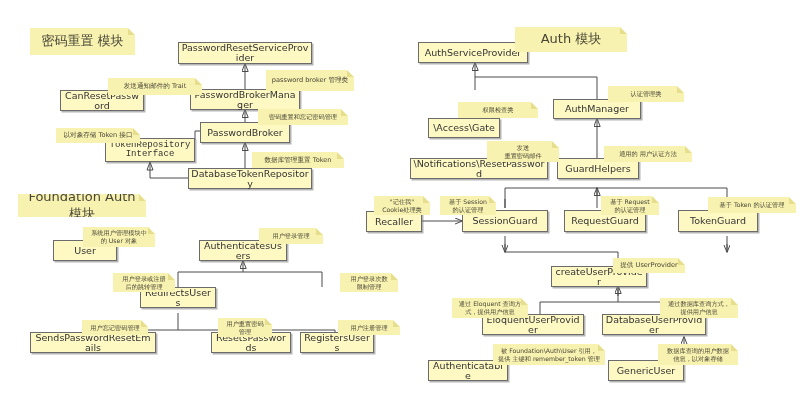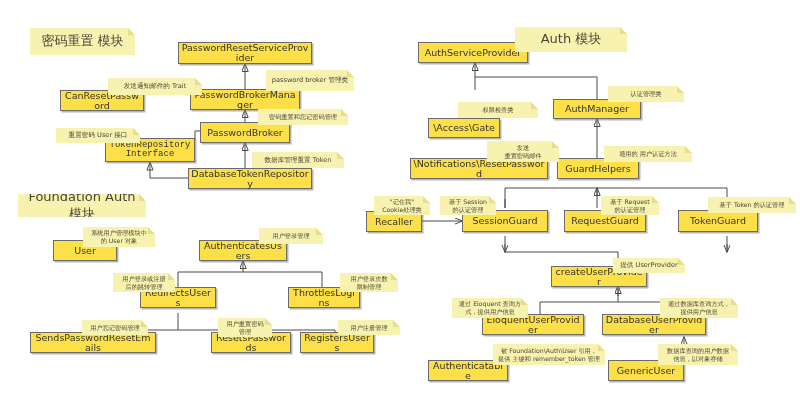--- a/index.html
+++ b/index.html
@@ -10,21 +10,21 @@
   }
   #canvas{position:absolute;inset:0;}
   
   svg.links{position:absolute;left:0;top:0;width:800px;height:395px;overflow:visible;}
   svg.links line, svg.links path, svg.links polyline{
     stroke:#4a4a4a;stroke-width:1;fill:none;
   }
   
   .node{
     position:absolute;box-sizing:border-box;
-    background:#fde047;border:1px solid #6b6b6b;
+    background:#fef9c3;border:1px solid #6b6b6b;
     box-shadow:1.5px 1.5px 0 0 rgba(120,120,120,.55);
     display:flex;align-items:center;justify-content:center;
     text-align:center;line-height:1.05;
     font-size:9.5px;color:#333333;
     padding:0 2px;z-index:3;
     word-break:break-all;
   }
   .node.wrapname{word-break:break-all;font-family:Liberation Mono, monospace;}
   
   .note{
@@ -211,23 +211,20 @@
   </div>
 
   <div class="node" style="left:199px;top:240px;width:88px;height:21px;">
     <span>AuthenticatesUsers</span>
   </div>
 
   <div class="node" style="left:140px;top:287px;width:76px;height:21px;">
     <span>RedirectsUsers</span>
   </div>
 
-  <div class="node" style="left:288px;top:287px;width:72px;height:21px;">
-    <span>ThrottlesLogins</span>
-  </div>
 
   <div class="node" style="left:30px;top:332px;width:126px;height:21px;">
     <span>SendsPasswordResetEmails</span>
   </div>
 
   <div class="node" style="left:185px;top:332px;width:80px;height:21px;margin-left:26px;">
     <span>ResetsPasswords</span>
   </div>
 
   <div class="node" style="left:300px;top:332px;width:74px;height:21px;">
@@ -244,21 +241,21 @@
     <span>password broker 管理类</span>
   </div>
 
   <div class="note" style="left:258px;top:109px;width:90px;height:16px;">
     <span class="fold"></span>
     <span>密码重置和忘记密码管理</span>
   </div>
 
   <div class="note latin" style="left:56px;top:128px;width:84px;height:15px;">
     <span class="fold"></span>
-    <span>重置密码 User 接口</span>
+    <span>以对象存储 Token 接口</span>
   </div>
 
   <div class="note latin" style="left:252px;top:152px;width:92px;height:16px;">
     <span class="fold"></span>
     <span>数据库管理重置 Token</span>
   </div>
 
   <div class="note" style="left:458px;top:102px;width:80px;height:16px;">
     <span class="fold"></span>
     <span>权限检查类</span>

